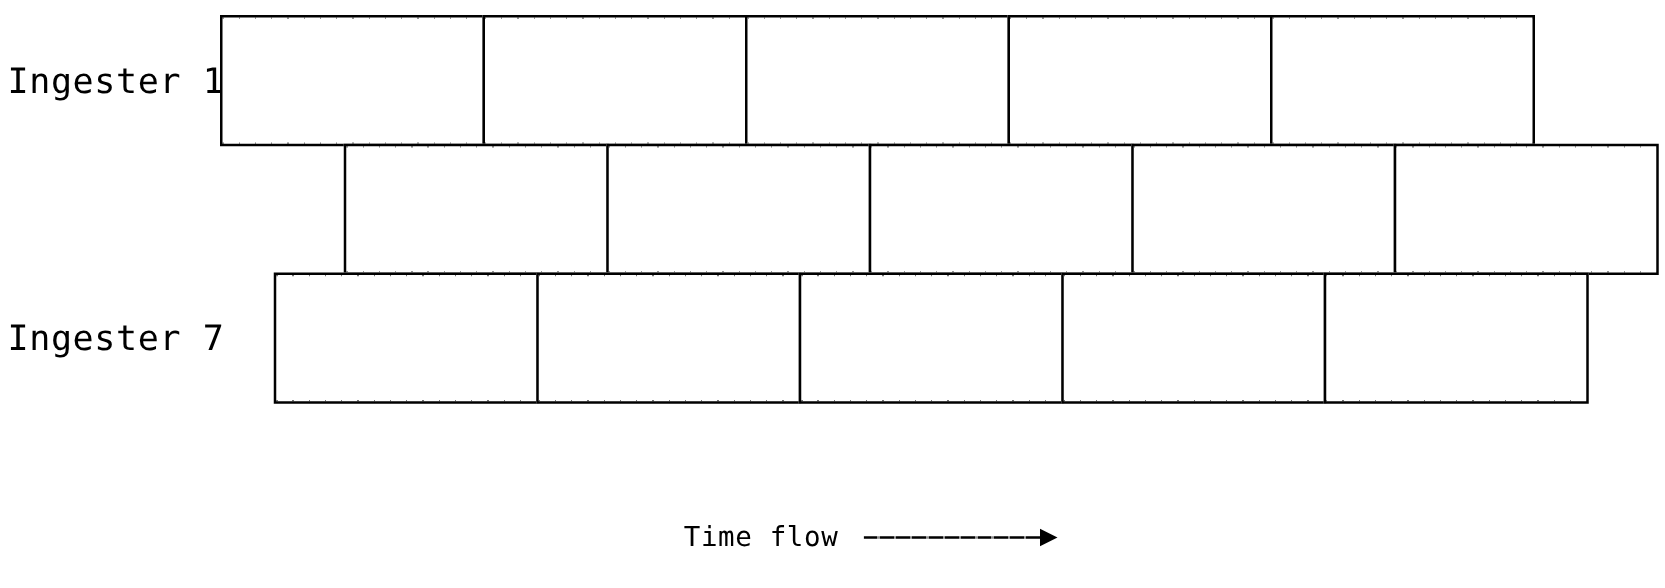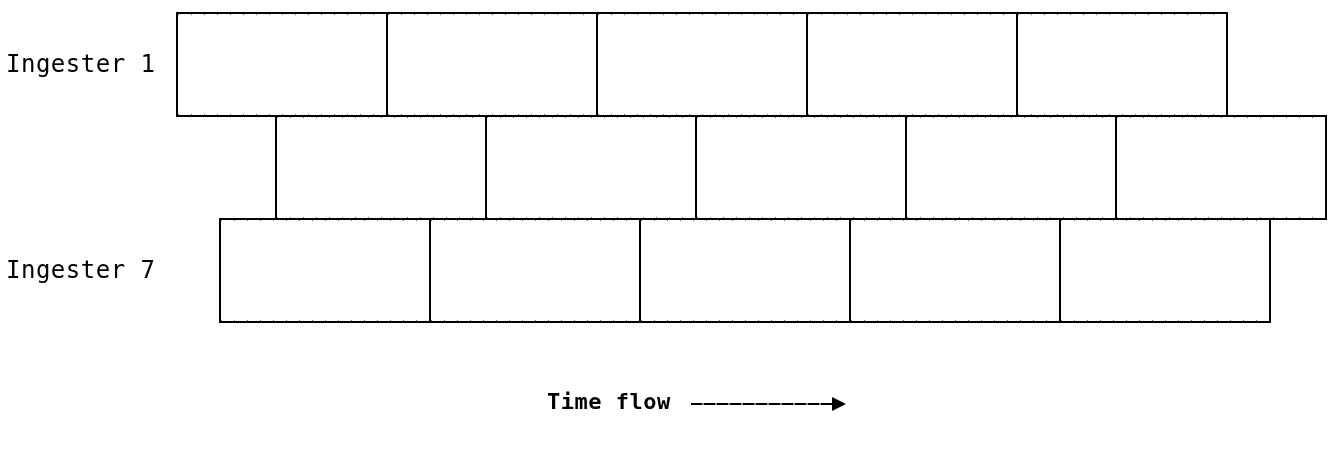--- a/index.html
+++ b/index.html
@@ -19,21 +19,21 @@
     background: var(--bg-color);
     font-family: "DejaVu Sans Mono", "Liberation Mono", monospace;
     color: var(--text-color);
     overflow: hidden;
   }
   .row-label {
     position: absolute;
     left: 6px;
     height: 105px;
     line-height: 105px;
-    font-size: 24px;
+    font-size: 28px;
     letter-spacing: 0.5px;
     white-space: pre;
   }
   .block-row {
     position: absolute;
     display: flex;
   }
   .block {
     box-sizing: border-box;
     border: 2px solid var(--line-color);
@@ -45,24 +45,24 @@
     background-repeat: no-repeat, no-repeat;
     background-size: 100% 1px, 100% 1px;
     background-position: left top, left bottom;
   }
   .block + .block {
     margin-left: -2px;
   }
   .caption {
     position: absolute;
     left: 547px;
-    top: 389px;
+    top: 415px;
     height: 30px;
     display: flex;
-    font-weight: bold;
+    align-items: center;
   }
   .caption-text {
     font-size: 22px;
     letter-spacing: 0.5px;
     margin-right: 20px;
     white-space: pre;
   }
   .arrow {
     display: flex;
     align-items: center;

